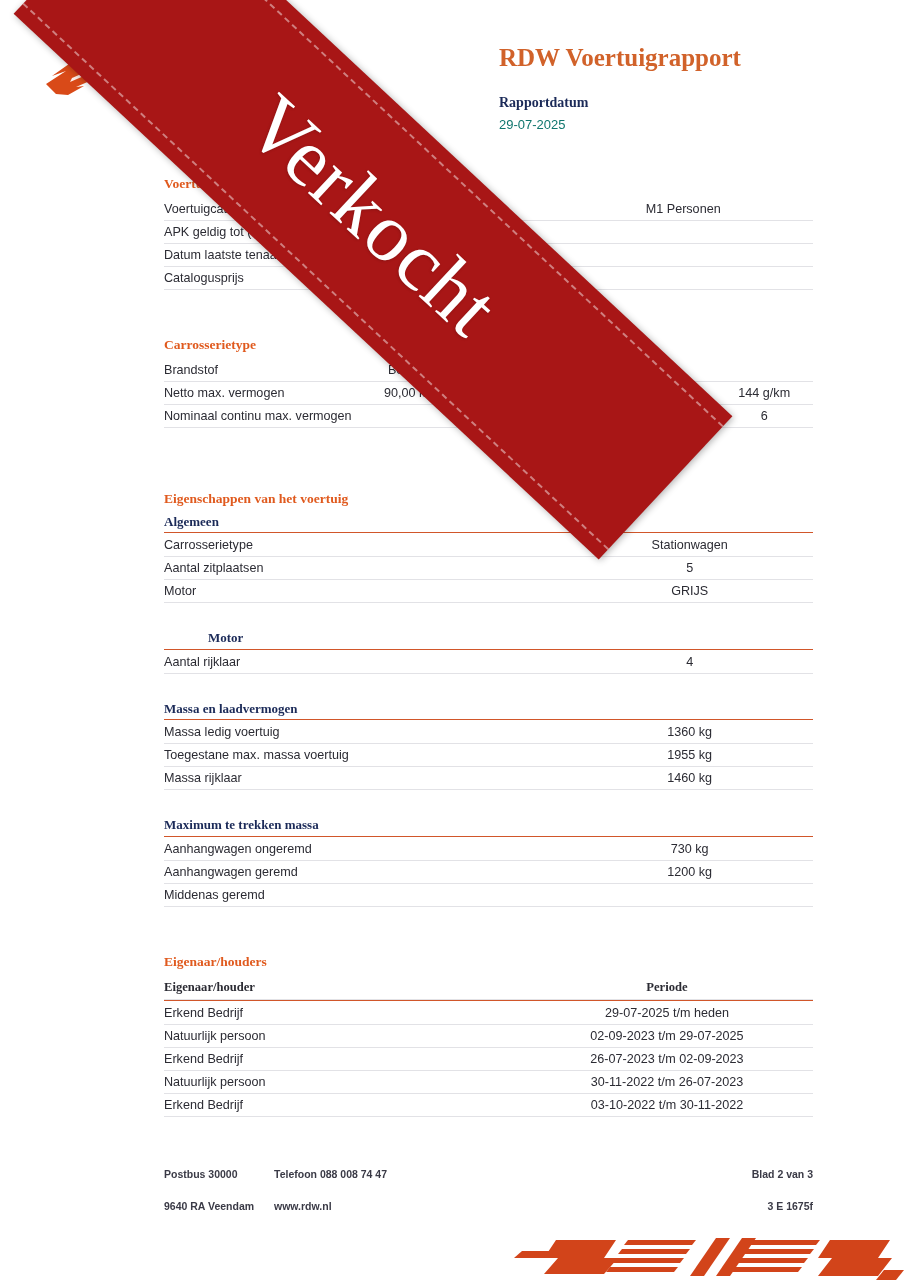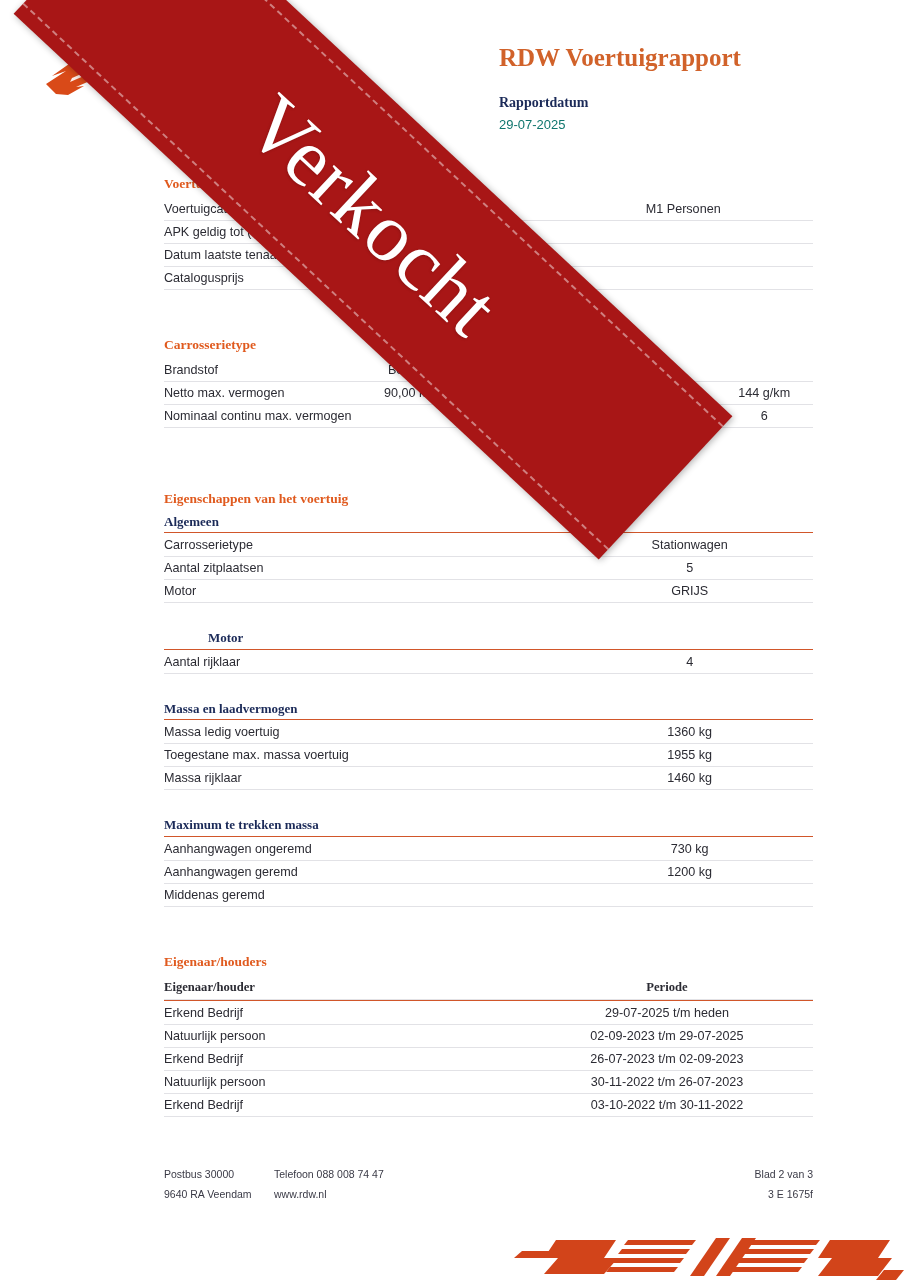--- a/index.html
+++ b/index.html
@@ -187,21 +187,22 @@
     position: absolute;
     left: 164px;
     top: 1168px;
     width: 649px;
     font-size: 10.5px;
     color: #3a3a46;
   }
   .footer-grid {
     display: grid;
     grid-template-columns: 110px 1fr auto;
-    row-gap: 8px;
+    row-gap: 20px;
+    font-weight: bold;
   }
   .footer .right { text-align: right; padding-left: 26px; }
 
   .corner-graphic {
     position: absolute;
     right: 0;
     bottom: 0;
     width: 404px;
     height: 56px;
     pointer-events: none;

